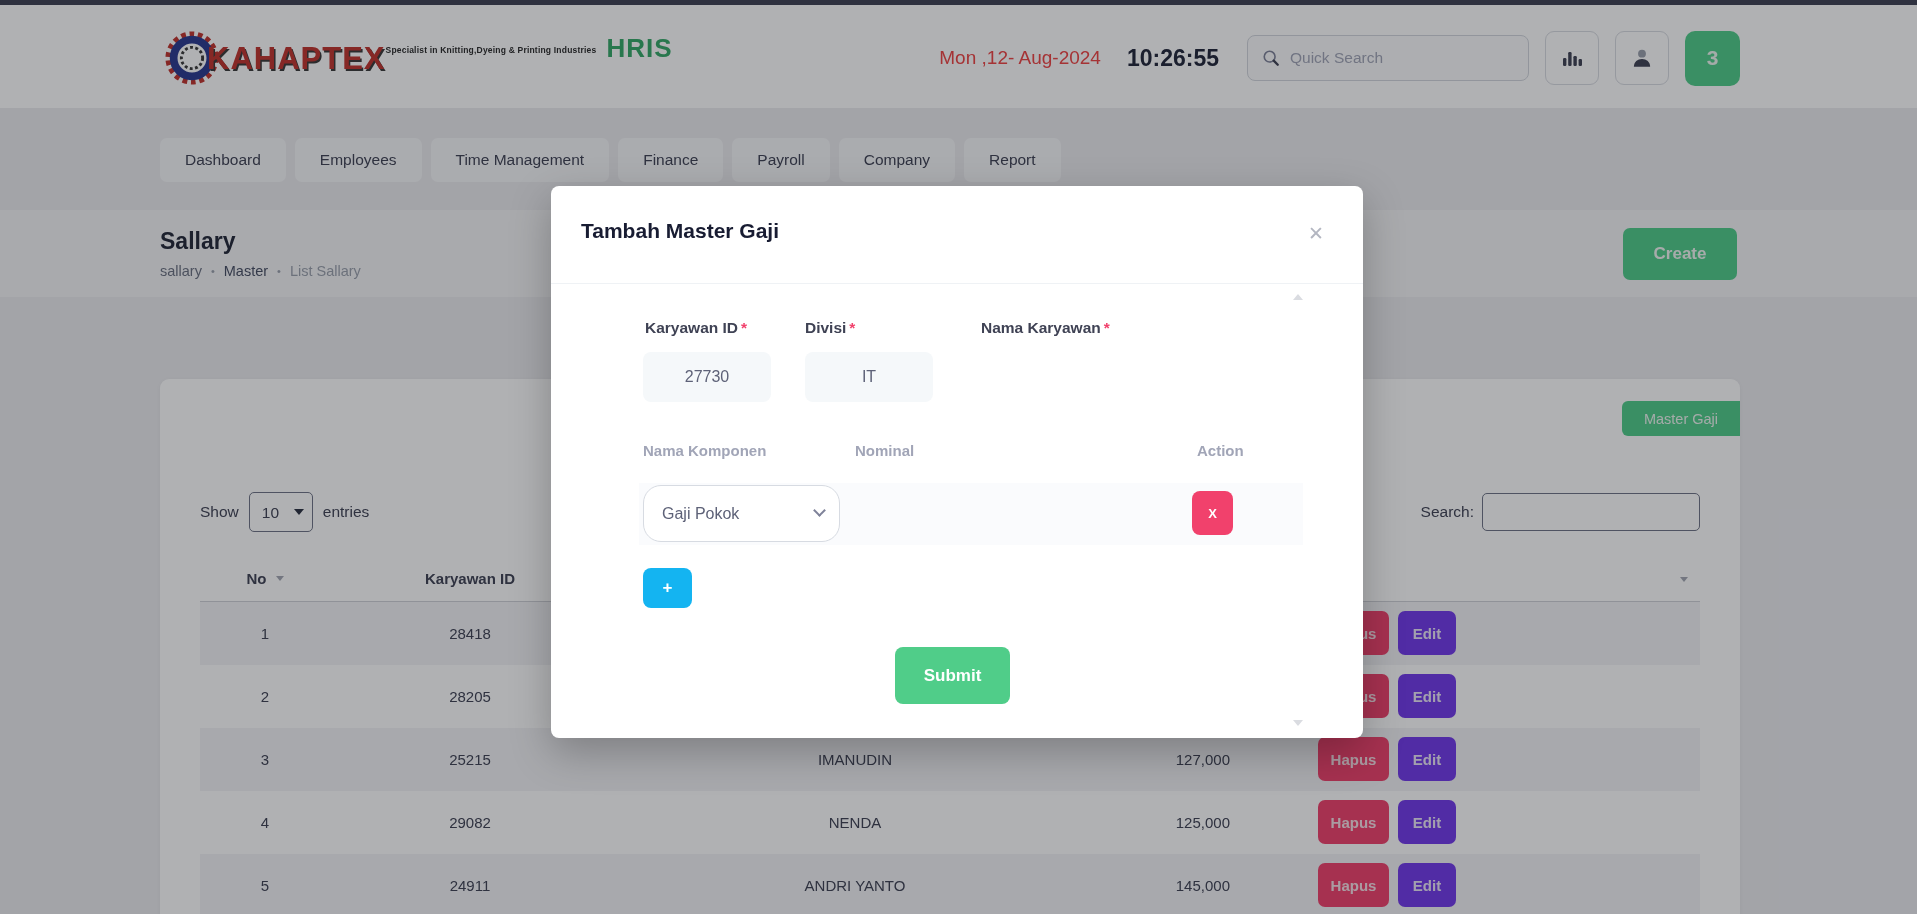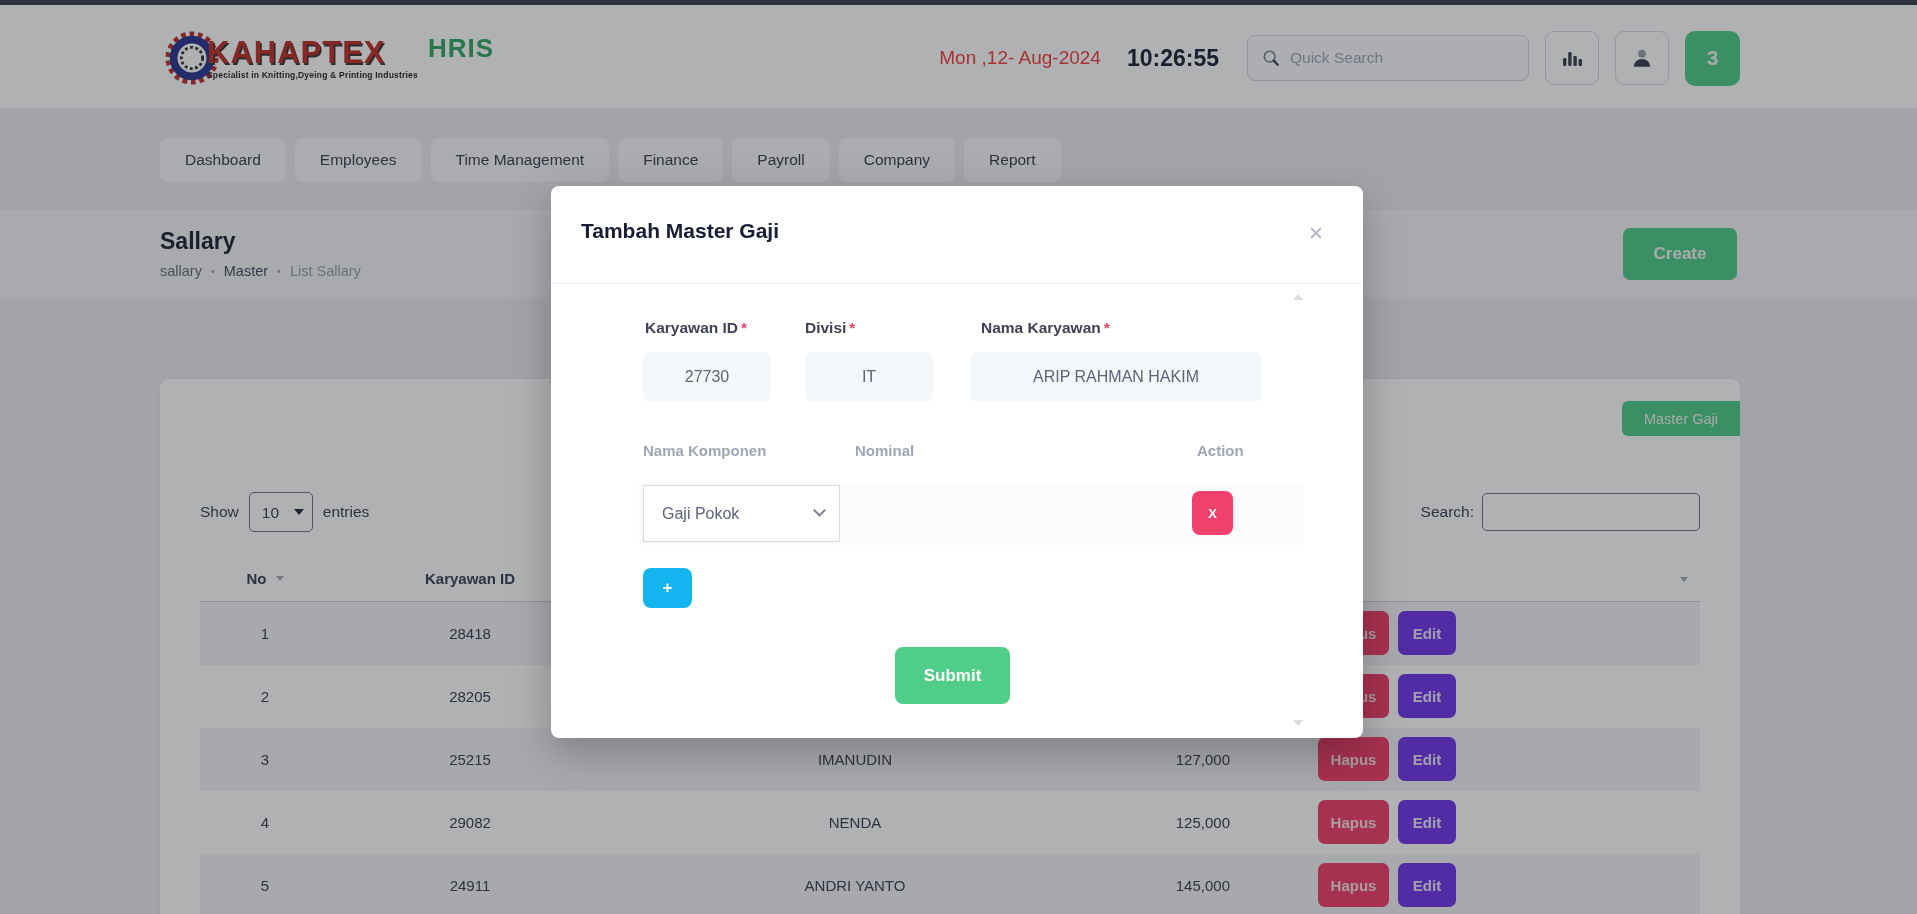--- a/index.html
+++ b/index.html
@@ -12,21 +12,21 @@
   .top-strip { height:5px; background:#3f4254; }
   .top-line  { height:3px; background:#ffffff; }
 
   
   .app-header {
     height:100px; background:#ffffff; display:flex; align-items:center;
     padding:0 177px 0 163px;
   }
   .brand { display:flex; align-items:center; cursor:pointer; }
   .brand-gear { width:58px; height:58px; flex:0 0 auto; }
-  .brand-textwrap { margin-left:-14px; display:flex; flex-direction:column; }
+  .brand-textwrap { margin-left:-14px; display:flex; flex-direction:row; }
   .brand-name {
     font-size:31px; font-weight:800; letter-spacing:1px; color:#c0342e;
     text-shadow:1.5px 1.5px 0 #3a3a3a; line-height:1;
   }
   .brand-tagline { font-size:8.5px; font-weight:700; color:#2b2b2b; margin-top:2px; letter-spacing:.2px; }
   .brand-suffix { font-size:26px; font-weight:800; color:#35a968; margin-left:10px; letter-spacing:1px; align-self:flex-start; margin-top:4px; }
   .header-right { margin-left:auto; display:flex; align-items:center; }
   .header-date { font-size:19px; color:#ef4444; }
   .header-time { font-size:23px; font-weight:600; color:#21263a; margin-left:26px; }
   .search-box {
@@ -144,21 +144,21 @@
   .req-star { color:#f1416c; margin-left:3px; }
   .f-input {
     position:absolute; height:50px; background:#f5f8fa; border:none; border-radius:8px;
     text-align:center; font-size:16px; color:#5e6278; outline:none;
     font-family:"Liberation Sans","DejaVu Sans",sans-serif;
   }
   .k-label { position:absolute; font-size:15px; font-weight:700; color:#a1a5b7; }
   .komp-strip { position:absolute; left:88px; top:297px; width:664px; height:62px; background:#fafbfd; }
   .komp-select-wrap { position:absolute; left:92px; top:299px; width:197px; height:57px; }
   .komp-select {
-    width:100%; height:100%; border:1px solid #d7dbe2; border-radius:0; background:#fff;
+    width:100%; height:100%; border:1px solid #d7dbe2; border-radius:18px; background:#fff;
     font-size:16px; color:#5e6278; padding:0 34px 0 18px; appearance:none; -webkit-appearance:none;
     cursor:pointer; font-family:"Liberation Sans","DejaVu Sans",sans-serif; outline:none;
   }
   .komp-caret { position:absolute; right:16px; top:24px; width:9px; height:9px; pointer-events:none;
     border-right:2px solid #7e8299; border-bottom:2px solid #7e8299; transform:rotate(45deg); margin-top:-3px; }
   .nominal-input {
     position:absolute; left:304px; top:299px; width:320px; height:57px;
     border:1px solid #e4e6ef; border-radius:8px; font-size:16px; color:#5e6278;
     padding:0 16px; outline:none; font-family:"Liberation Sans","DejaVu Sans",sans-serif;
   }
@@ -363,21 +363,20 @@
   </label>
   <label class="f-label" style="left:254px; top:133px;">
     <span>Divisi</span><span class="req-star">*</span>
   </label>
   <label class="f-label" style="left:430px; top:133px;">
     <span>Nama Karyawan</span><span class="req-star">*</span>
   </label>
 
   <input class="f-input" style="left: 92px; top: 166px; width: 128px;" value="27730">
   <input class="f-input" style="left: 254px; top: 166px; width: 128px;" value="IT">
-  <input class="f-input" style="left: 419px; top: 166px; width: 292px;" value="ARIP RAHMAN HAKIM">
 
   <span class="k-label" style="left:92px; top:256px;">Nama Komponen</span>
   <span class="k-label" style="left:304px; top:256px;">Nominal</span>
   <span class="k-label" style="left:646px; top:256px;">Action</span>
 
   <div class="komp-strip"></div>
   <span class="komp-select-wrap">
     <select class="komp-select">
       <option>Gaji Pokok</option>
     </select>

